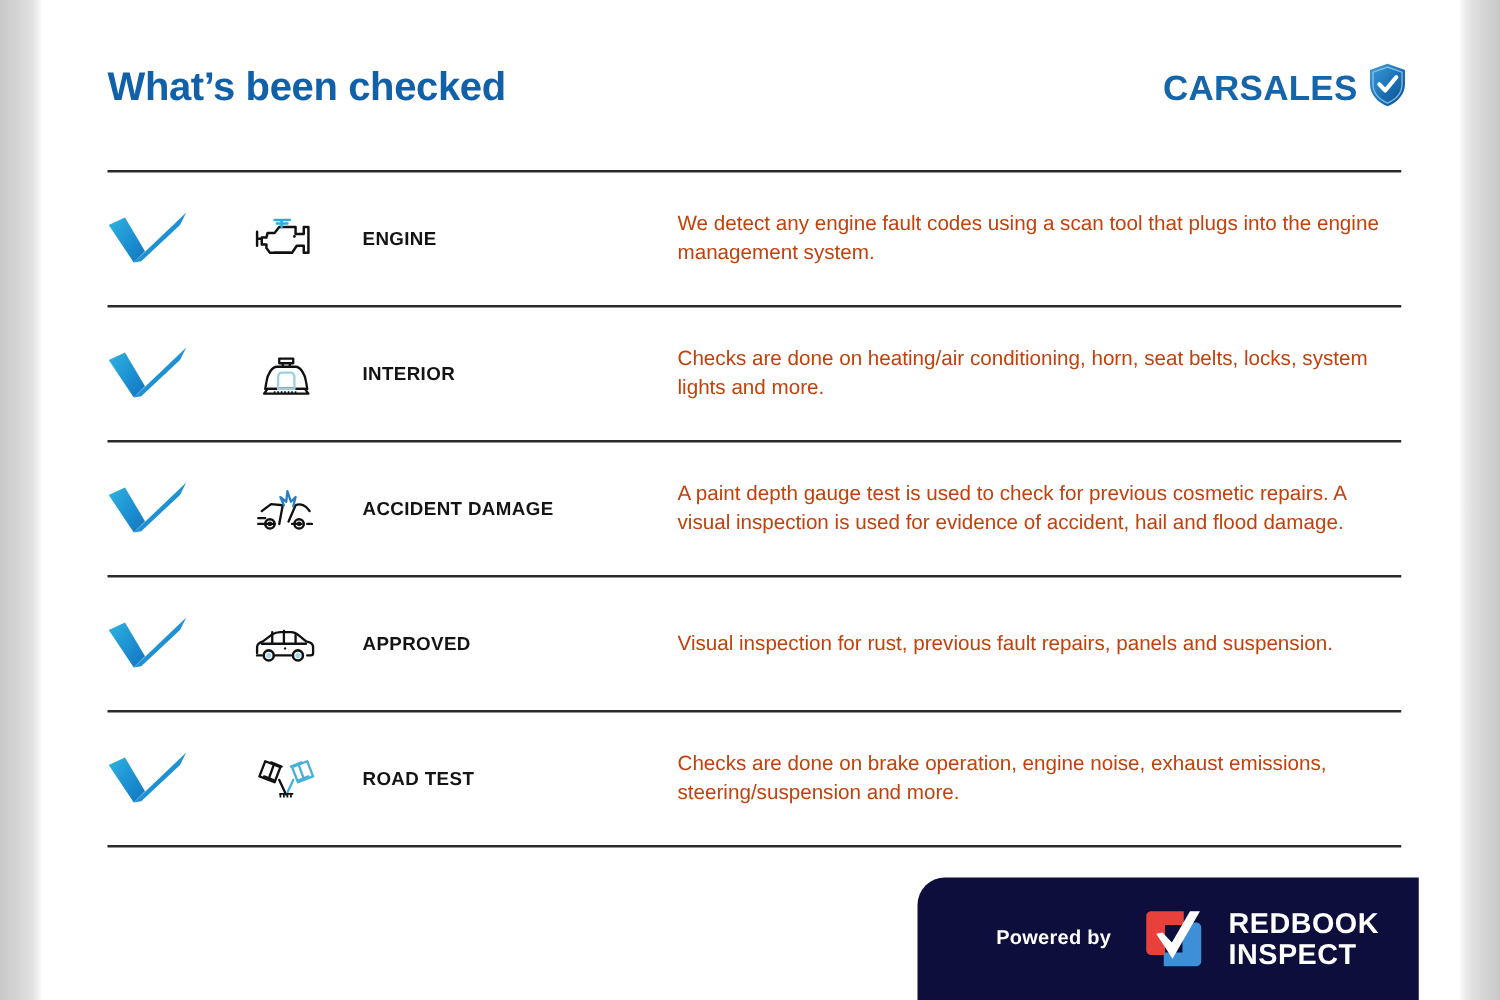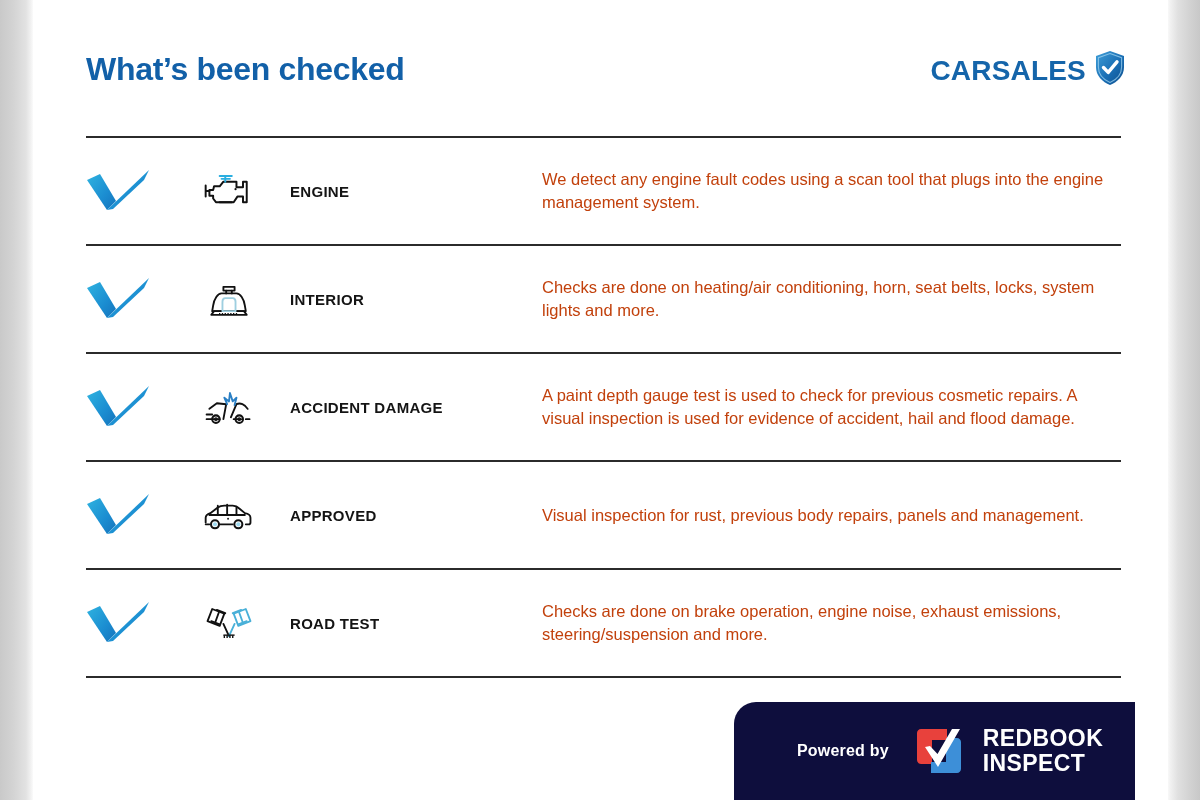--- a/index.html
+++ b/index.html
@@ -263,21 +263,21 @@
               <circle cx="15" cy="35" r="2.2"></circle>
                 <circle cx="40" cy="35" r="2.2"></circle>
             </g>
             <circle cx="29" cy="29" r="1" fill="#111"></circle>
           </svg>
         </div>
         <div class="label-cell">
           <div class="label-text">APPROVED</div>
         </div>
         <div class="desc-cell">
-          <div class="desc-text">Visual inspection for rust, previous body repairs, panels and management.</div>
+          <div class="desc-text">Visual inspection for rust, previous fault repairs, panels and suspension.</div>
         </div>
       </div>
 
       <div class="divider"></div>
 
       <div class="row">
         <div class="check-cell">
           <svg class="tick" viewBox="0 0 64 46">
             <path d="M1 12 L21 42 L30 33 L14 6 Z" fill="url(#tg1)"></path>
             <path d="M21 42 L63 2 L58 12 L27 41 Z" fill="url(#tg1)"></path>

